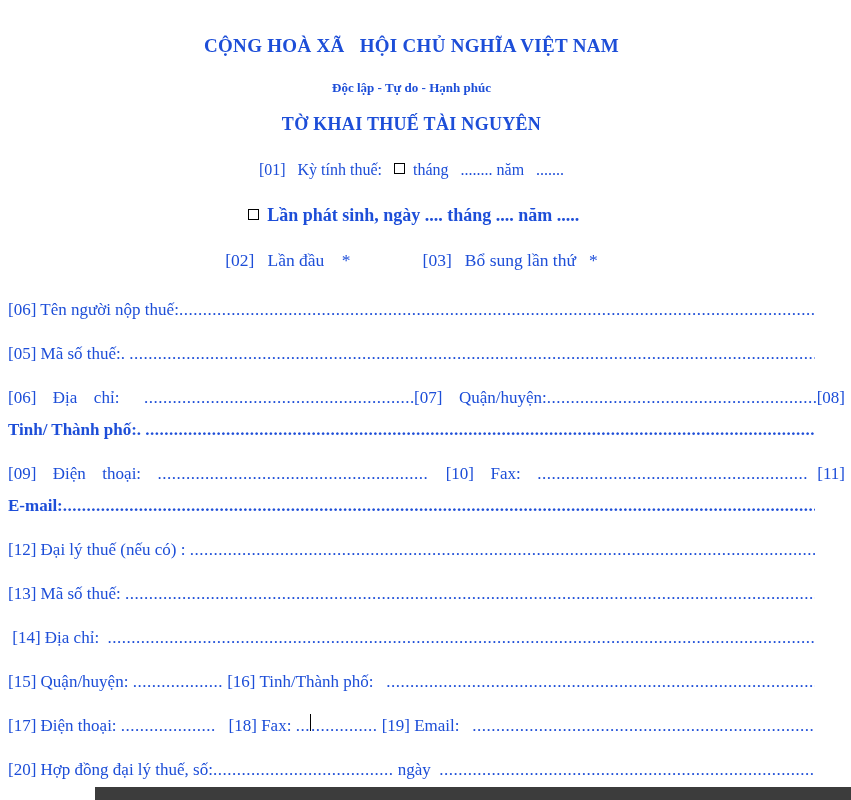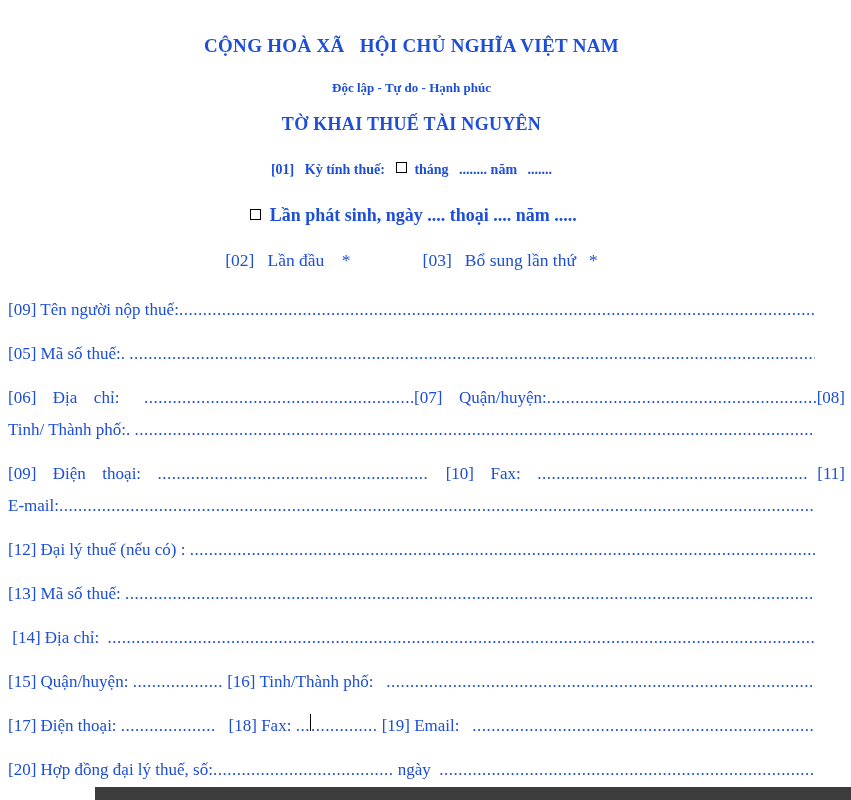--- a/index.html
+++ b/index.html
@@ -10,36 +10,36 @@
     color:#1d4ed8;
     font-family:"Liberation Serif","DejaVu Serif",serif;
     overflow:hidden;
     box-sizing:border-box;
   }
   .content{ padding:0 36px 0 8px; box-sizing:border-box; }
   .center{ text-align:center; white-space:pre; }
   .nat1{ margin-top:33px; font-size:19px; font-weight:bold; line-height:26px; letter-spacing:.3px;}
   .nat2{ margin-top:17px; font-size:13px; font-weight:bold; line-height:24px;}
   .ttl { margin-top:12px; font-size:18px; font-weight:bold; line-height:25px; letter-spacing:.3px;}
-  .p01 { margin-top:20px; font-size:14px; font-weight:bold; line-height:26px;}
+  .p01 { margin-top:20px; font-size:16px; font-weight:normal; line-height:26px;}
   .p01b{ margin-top:19px; font-size:18px; font-weight:bold; line-height:26px;}
   .p0203{ margin-top:19px; font-size:17.5px; line-height:26px;}
   .p0203 .gap{ display:inline-block; width:72px; }
   .checkbox{
     display:inline-block; width:9px; height:9px;
     border:1.3px solid #000; vertical-align:1px; margin:0 4px;
     background:#fff;
   }
   .rows{ margin-top:22px; }
   .row{
     display:flex; align-items:baseline;
     font-size:17px; line-height:30px; margin-top:14px;
     white-space:pre;
   }
-  .row.cont{ margin-top:2px; }
+  .row.cont{ margin-top:2px;font-weight:bold; }
   .row.bleed{ margin-right:-30px;text-align:center; }
   .lbl{ white-space:pre; flex:0 0 auto; }
   .ws{ word-spacing:4px; }
   .fill{
     flex:1 1 0; overflow:hidden; white-space:nowrap;
     letter-spacing:.5px; min-width:0;
   }
   .dotsfixed{ white-space:pre; letter-spacing:.5px; flex:0 0 auto;}
   .caret{
     display:inline-block; width:0; height:17px;
@@ -55,28 +55,28 @@
 
 <div class="page">
   <div class="content">
 
     <div class="center nat1">CỘNG HOÀ XÃ   HỘI CHỦ NGHĨA VIỆT NAM</div>
     <div class="center nat2">Độc lập - Tự do - Hạnh phúc</div>
     <div class="center ttl">TỜ KHAI THUẾ TÀI NGUYÊN</div>
 
     <div class="center p01"><span>[01]   Kỳ tính thuế:  </span><span class="checkbox"></span><span> tháng   ........ năm   .......</span></div>
 
-    <div class="center p01b"><span class="checkbox"></span><span> Lần phát sinh, ngày .... thoại .... năm .....</span></div>
+    <div class="center p01b"><span class="checkbox"></span><span> Lần phát sinh, ngày .... tháng .... năm .....</span></div>
 
     <div class="center p0203"><span>[02]   Lần đầu    *</span><span class="gap"></span><span>[03]   Bổ sung lần thứ   *</span></div>
 
     <div class="rows">
 
       <div class="row">
-        <span class="lbl">[09] Tên người nộp thuế:</span><span class="fill">..........................................................................................................................................................................................................................</span>
+        <span class="lbl">[06] Tên người nộp thuế:</span><span class="fill">..........................................................................................................................................................................................................................</span>
       </div>
 
       <div class="row">
         <span class="lbl">[05] Mã số thuế:. </span><span class="fill">..........................................................................................................................................................................................................................</span>
       </div>
 
       <div class="row bleed">
         <span class="lbl ws">[06]  Địa  chỉ:   </span><span class="fill">..........................................................................................................................................................................................................................</span><span class="lbl ws">[07]  Quận/huyện:</span><span class="fill">..........................................................................................................................................................................................................................</span><span class="lbl">[08]</span>
       </div>
 

